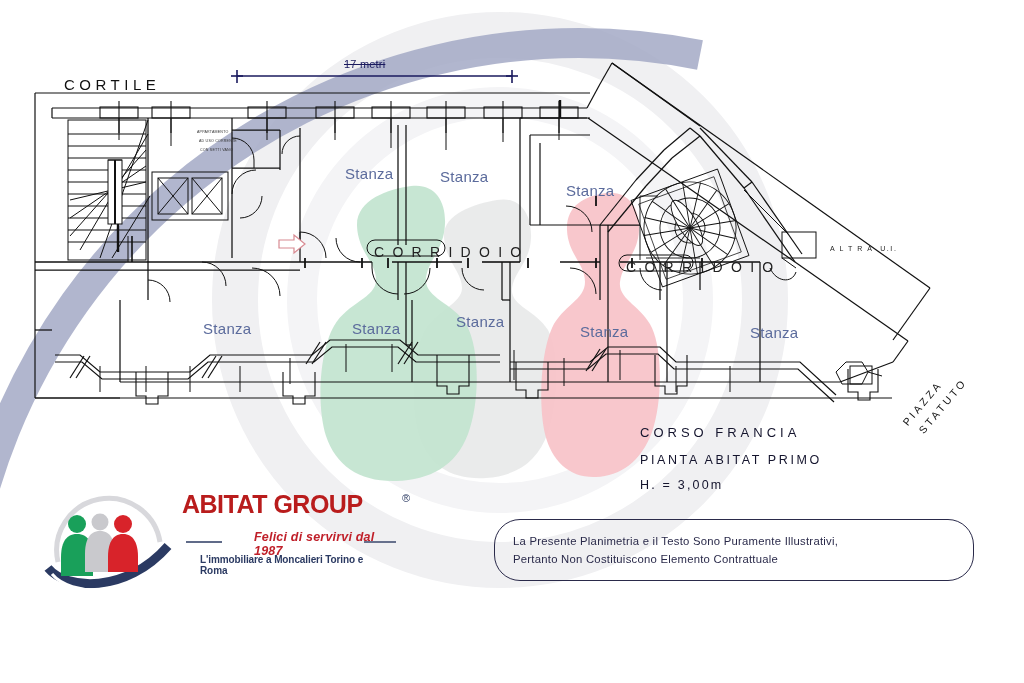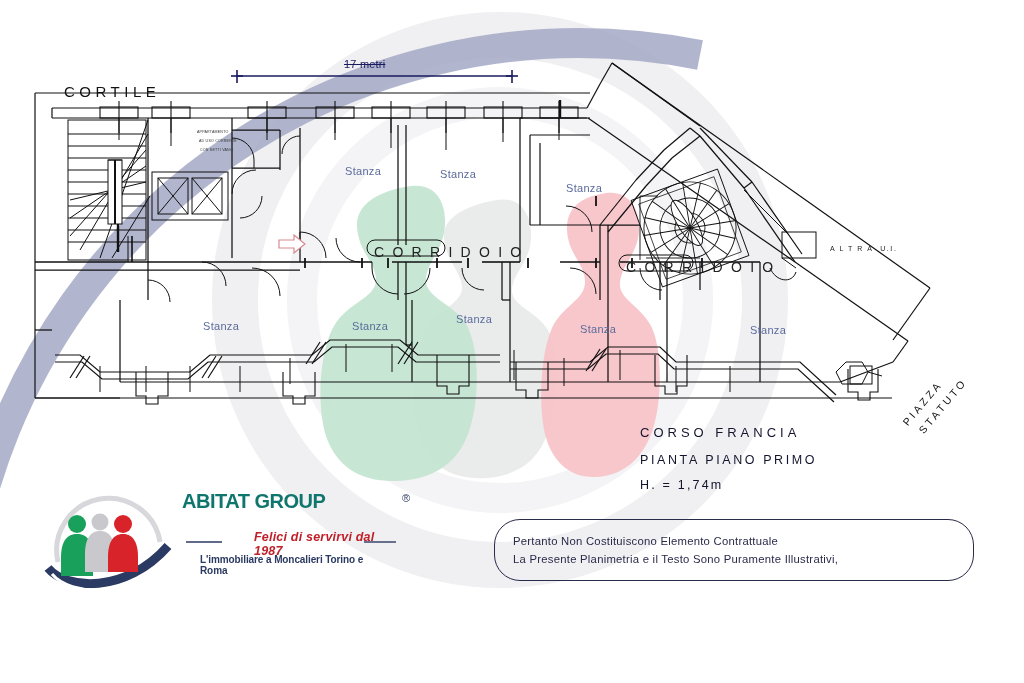--- a/index.html
+++ b/index.html
@@ -4,43 +4,43 @@
 <style>
   html,body{margin:0;padding:0;background:#ffffff;}
   body{width:1024px;height:683px;overflow:hidden;
        font-family:"Liberation Sans","DejaVu Sans",sans-serif;}
   #stage{position:relative;width:1024px;height:683px;background:#fff;}
   #stage svg{position:absolute;left:0;top:0;}
   .lyr{position:absolute;left:0;top:0;width:1024px;height:683px;}
 
   
   .txt{position:absolute;white-space:pre;}
-  .cortile{font-size:15px;letter-spacing:4.5px;color:#111;font-weight:400;margin-top:7px;}
-  .stanza{font-size:11px;color:#5b6b9c;letter-spacing:.3px;}
+  .cortile{font-size:15px;letter-spacing:4.5px;color:#111;font-weight:400;}
+  .stanza{font-size:15px;color:#5b6b9c;letter-spacing:.3px;}
   .corridoio{font-size:14px;color:#222;letter-spacing:2.2px;}
   .altraui{font-size:7px;color:#222;letter-spacing:1.6px;}
   .scaletext{font-size:11px;color:#1a1a5e;letter-spacing:.2px;
              text-decoration:line-through;text-decoration-color:#1a1a5e;}
   .blocktitle{font-size:13px;letter-spacing:4px;color:#14142d;}
   .blocksub{font-size:12.5px;letter-spacing:2.6px;color:#14142d;}
   .blockh{font-size:12.5px;letter-spacing:2.2px;color:#14142d;}
   .piazza{font-size:10.5px;letter-spacing:3px;color:#111;
           transform:rotate(-50deg);transform-origin:0 0;}
   .tiny{font-size:3.6px;color:#333;letter-spacing:.2px;line-height:1.55;}
   .disc{font-size:11.3px;color:#2a2a4a;line-height:1.62;letter-spacing:.25px;}
 
   
   #disclaimer{position:absolute;left:494px;top:519px;width:478px;height:60px;
     border:1px solid #2a2a4a;border-radius:26px;background:transparent;}
   #disclaimer .disc{position:absolute;left:18px;top:12px;}
 
   
   #logo{position:absolute;left:40px;top:484px;width:345px;height:105px;}
-  .logo-word{position:absolute;left:142px;top:6px;font-size:20px;font-weight:bold;
-    color:#0f766e;letter-spacing:-0.5px;font-family:"Liberation Sans",sans-serif;}
+  .logo-word{position:absolute;left:142px;top:6px;font-size:25px;font-weight:bold;
+    color:#b91c1c;letter-spacing:-0.5px;font-family:"Liberation Sans",sans-serif;}
   .logo-reg{position:absolute;left:362px;top:8px;font-size:11px;color:#2b3a62;}
   .logo-tag{position:absolute;left:188px;top:46px;font-size:12.5px;font-weight:bold;
     color:#c0202a;font-style:italic;letter-spacing:.2px;margin-left:26px;}
   .logo-sub{position:absolute;left:160px;top:70px;font-size:10px;font-weight:bold;
     color:#2b3a62;letter-spacing:-0.1px;}
 </style>
 </head>
 <body>
 
 <div id="stage">
@@ -432,28 +432,28 @@
 
     <div class="txt corridoio" style="left:374px;top:244px;">C O R R I D O I O</div>
     <div class="txt corridoio" style="left:626px;top:259px;">C O R R I D O I O</div>
 
     <div class="txt altraui" style="left:830px;top:245px;">A L T R A  U.I.</div>
 
     <div class="txt piazza" style="left:900px;top:420px;">PIAZZA</div>
     <div class="txt piazza" style="left:916px;top:428px;">STATUTO</div>
 
     <div class="txt blocktitle" style="left:640px;top:425px;">CORSO FRANCIA</div>
-    <div class="txt blocksub" style="left:640px;top:453px;">PIANTA PIANO PRIMO</div>
-    <div class="txt blockh" style="left:640px;top:478px;">H. = 1,74m</div>
+    <div class="txt blocksub" style="left:640px;top:453px;">PIANTA ABITAT PRIMO</div>
+    <div class="txt blockh" style="left:640px;top:478px;">H. = 3,00m</div>
   </div>
 
   <div id="disclaimer">
     <div class="disc">
+      <div>La  Presente  Planimetria  e  il  Testo  Sono  Puramente  Illustrativi,</div>
       <div>Pertanto  Non  Costituiscono  Elemento  Contrattuale</div>
-      <div>La  Presente  Planimetria  e  il  Testo  Sono  Puramente  Illustrativi,</div>
     </div>
   </div>
 
   <div id="logo">
     <svg width="140" height="105" style="position:absolute;left:0;top:0;">
 
       <path d="M 18 78 A 52 52 0 1 1 120 58" fill="none" stroke="#d8d8dc" stroke-width="5"></path>
 
       <path d="M 8 84 C 26 106 86 110 128 62" fill="none" stroke="#2b3a62" stroke-width="9"></path>
       <path d="M 12 90 C 30 112 90 116 132 68" fill="none" stroke="#ffffff" stroke-width="3"></path>

